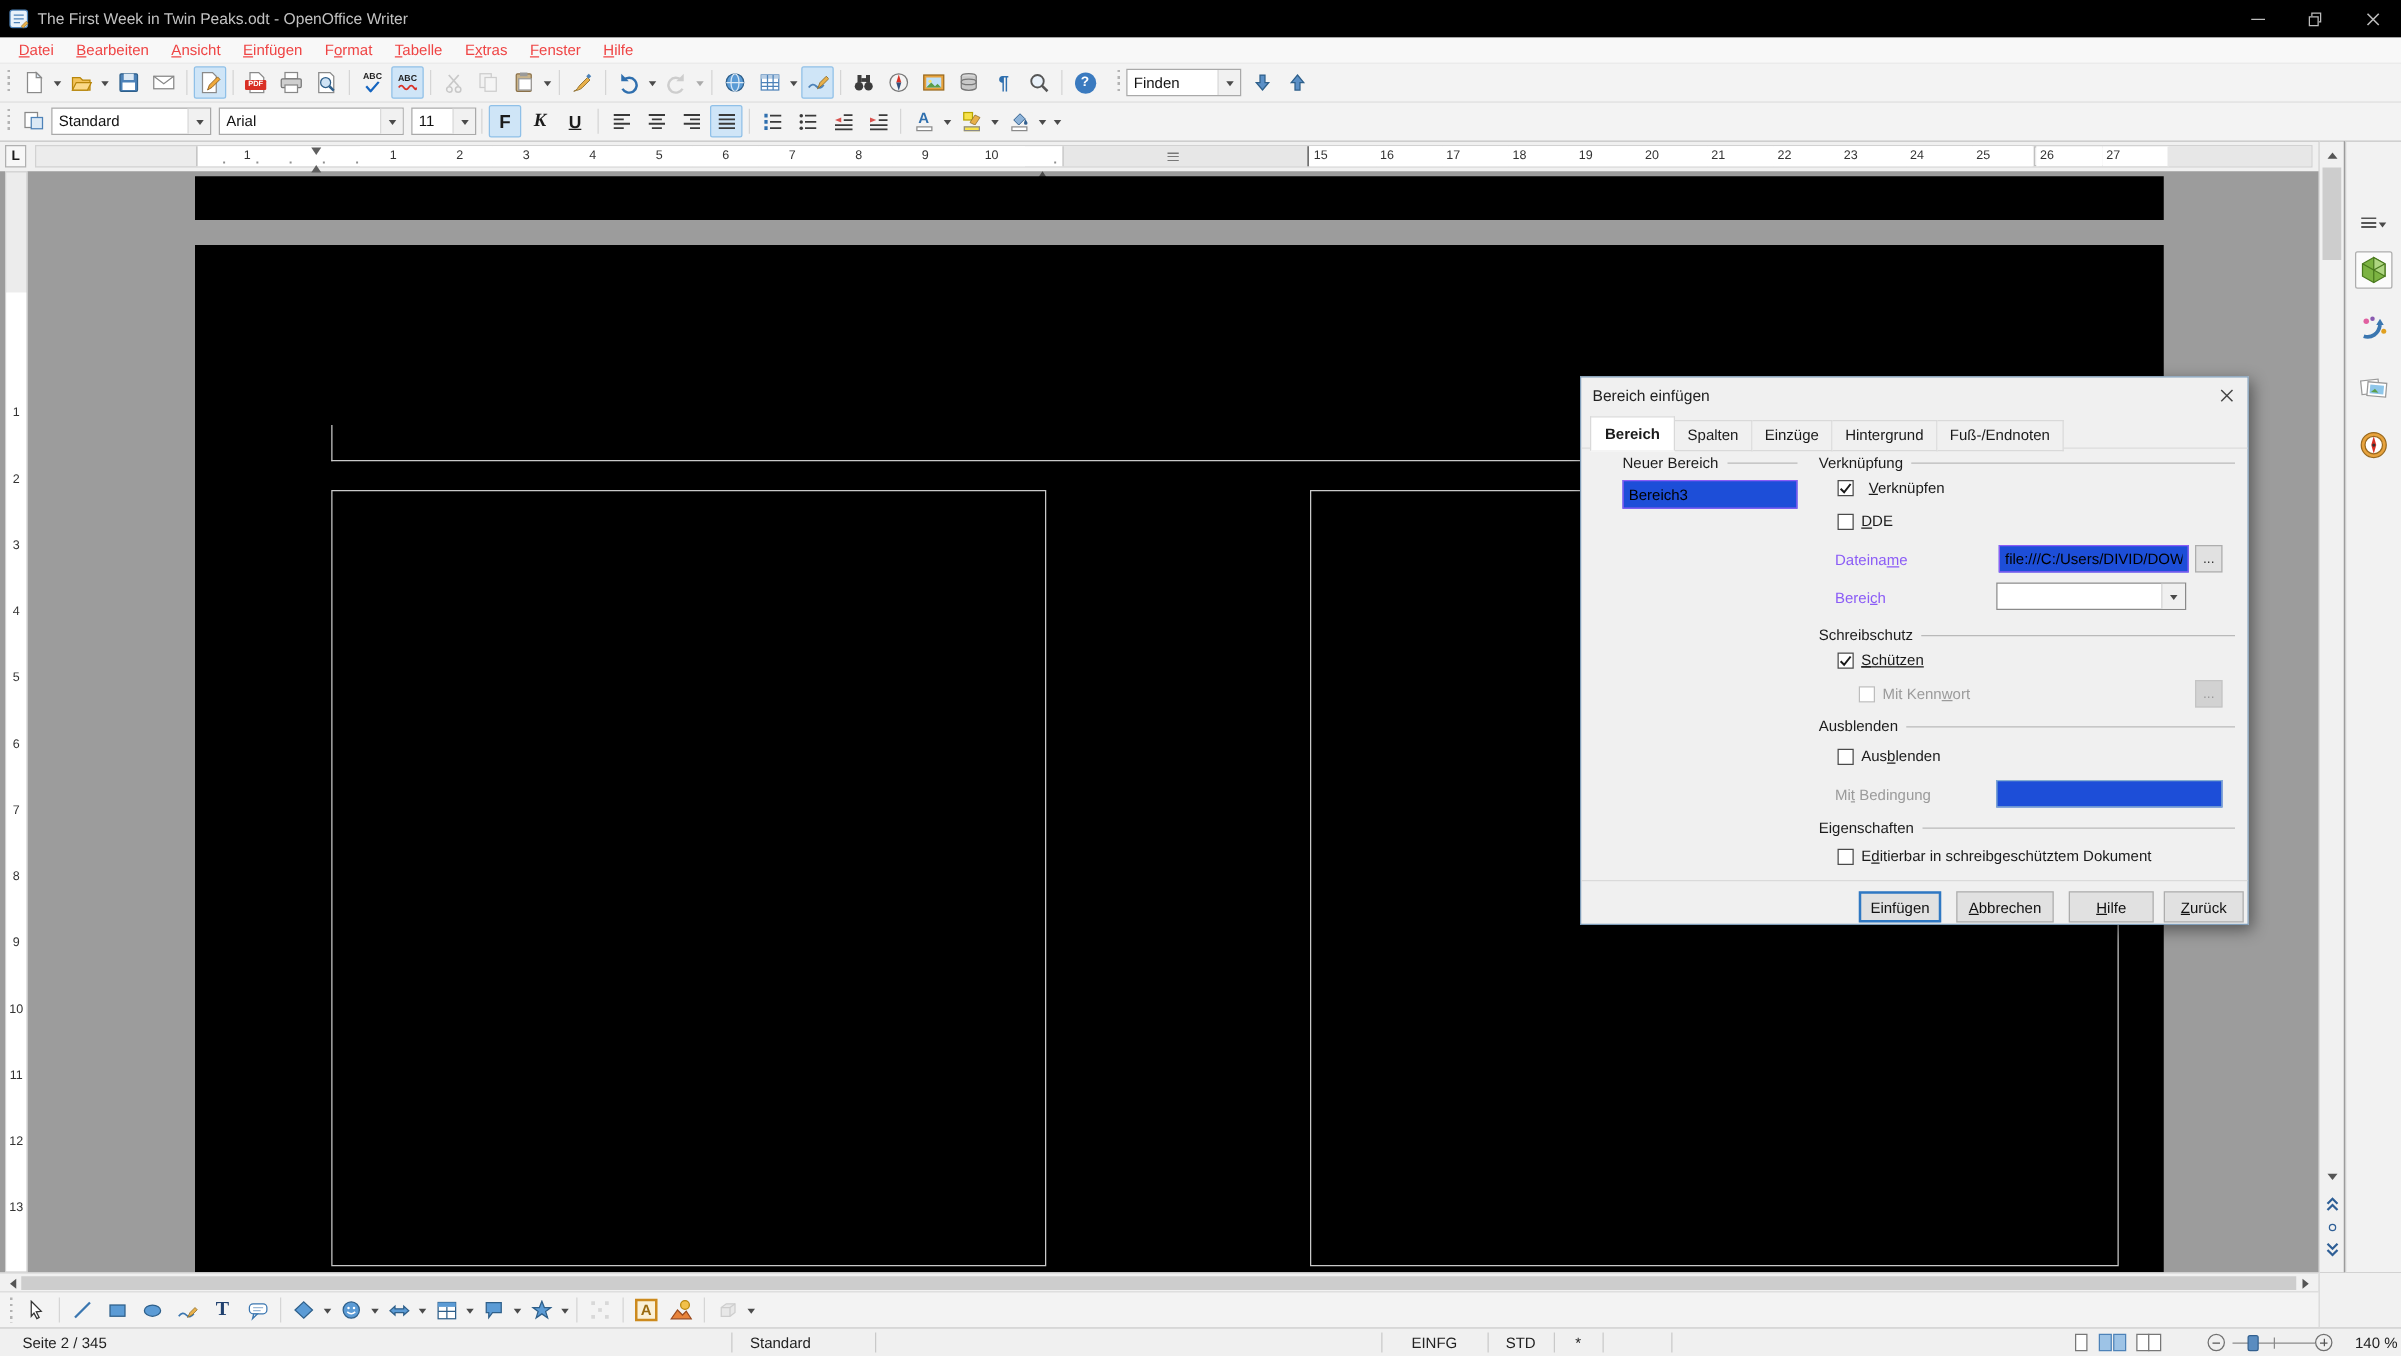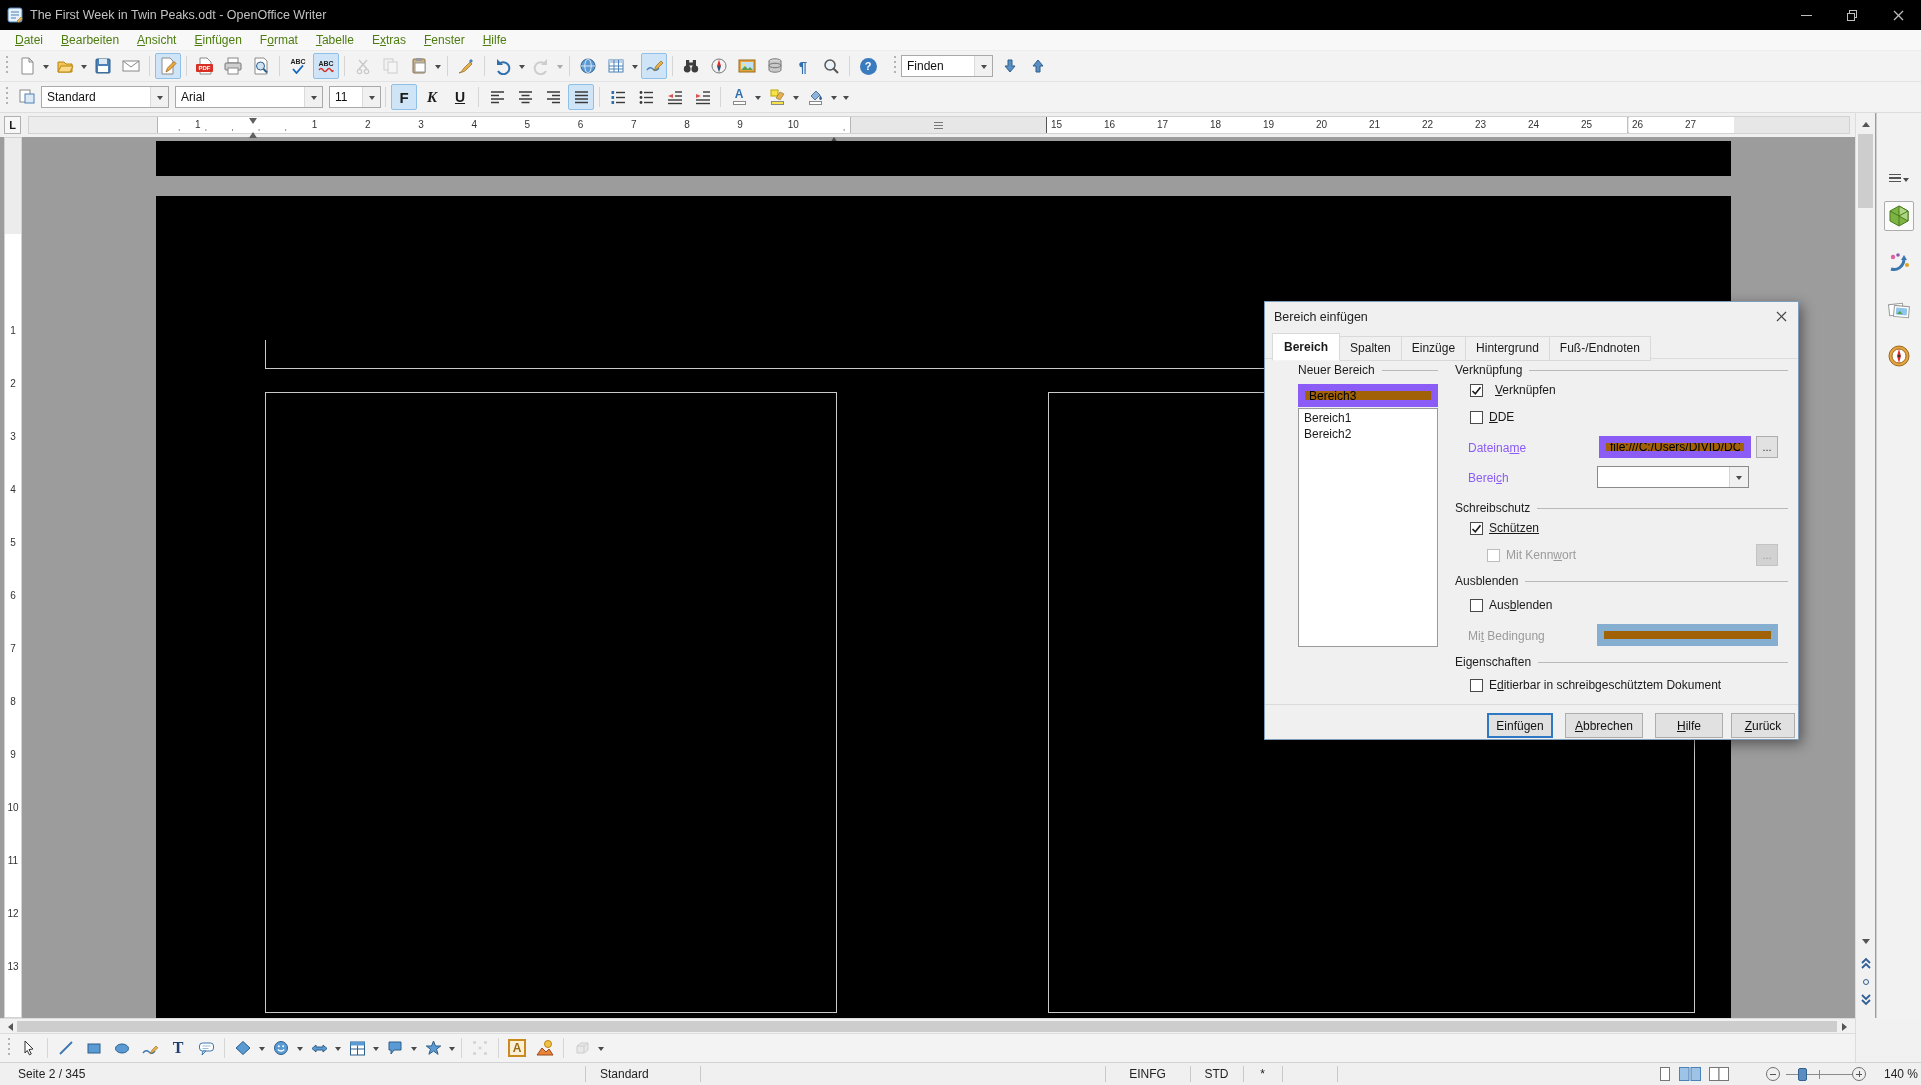--- a/index.html
+++ b/index.html
@@ -14,21 +14,21 @@
   #titlebar .title { color:#c2c2c2; font-size:12.5px; }
   .win-controls { margin-left:auto; display:flex; height:100%; }
   .win-btn { width:46px; height:100%; display:flex; align-items:center; justify-content:center; }
   .minbar { width:11px; height:1px; background:#bdbdbd; }
   .resticon { position:relative; width:11px; height:11px; }
   .resticon .r1 { position:absolute; left:2px; top:0; width:8px; height:8px; border:1px solid #bdbdbd; }
   .resticon .r2 { position:absolute; left:0; top:3px; width:8px; height:8px; border:1px solid #bdbdbd; background:#000; }
 
   
   #menubar { left:0; top:30px; width:100%; height:21px; background:#f8f8f8; border-bottom:1px solid #ececec; display:flex; align-items:center; padding-left:6px; }
-  .menu-item { padding:2px 9px; color:#4d7c0f; }
+  .menu-item { padding:2px 9px; color:#ef4444; }
 
   
   .tb { left:0; width:100%; background:#f3f3f3; display:flex; align-items:center; padding-left:2px; }
   #toolbar-std { top:51px; height:31px; border-bottom:1px solid #e3e3e3; }
   #toolbar-fmt { top:82px; height:31px; border-bottom:1px solid #dddddd; }
   .grip { width:6px; height:20px; margin:0 3px 0 2px; background-image:repeating-linear-gradient(to bottom,#b3b3b3 0 2px,transparent 2px 5px); background-size:2px 100%; background-repeat:no-repeat; background-position:center; }
   .tbtn { height:26px; min-width:26px; display:flex; align-items:center; justify-content:center; border:1px solid transparent; border-radius:2px; margin:0 1px; }
   .tbtn.on { background:#cfe5f7; border-color:#8fc0e8; }
   .tbtn.dis { opacity:.42; }
   .dar { width:10px; height:26px; display:flex; align-items:center; justify-content:center; }
@@ -127,21 +127,21 @@
   .tab:first-child { border-left-width:1px; }
   .tab.active { background:#fff; font-weight:bold; padding:6px 11px 6px; border-bottom:1px solid #f4f4f4; }
   #dlg-tabline { position:absolute; left:0; top:56px; width:100%; height:1px; background:#dcdcdc; z-index:1; }
   .grp { position:absolute; display:flex; align-items:center; color:#1c1c1c; }
   .grp .gline { flex:1; height:1px; background:#b9b9b9; margin-left:7px; }
   .cbrow { position:absolute; display:flex; align-items:center; gap:6px; }
   .cb { width:13px; height:13px; border:1px solid #4a4a4a; background:#fff; display:flex; align-items:center; justify-content:center; flex:none; }
   .cb.dis { border-color:#bdbdbd; }
   .dlbl { position:absolute; color:#8b5cf6; }
   .dlbl.dis, .cbrow .dis-t { color:#9b9b9b; }
-  .txt { position:absolute; height:22px; background:#a16207; border:7px solid #8b5cf6; font:12px "Liberation Sans",sans-serif; padding:0 4px; outline:none; }
+  .txt { position:absolute; height:22px; background:#1d4ed8; border:1px solid #8b5cf6; font:12px "Liberation Sans",sans-serif; padding:0 4px; outline:none; }
   .txt.blue { border-color:#86aed0; }
   .mini { position:absolute; width:22px; height:22px; background:#e1e1e1; border:1px solid #adadad; font-size:11px; display:flex; align-items:center; justify-content:center; color:#333; }
   .mini.dis { background:#d2d2d2; border-color:#c4c4c4; color:#9a9a9a; }
   .dd { position:absolute; height:22px; background:#fff; border:1px solid #8a8a8a; display:flex; }
   .dd .fill { flex:1; }
   .dd .chev { width:19px; background:#f0f0f0; border-left:1px solid #d5d5d5; display:flex; align-items:center; justify-content:center; }
   #sect-input { position:absolute; left:33px; top:82px; width:140px; height:23px; }
   #sect-list { position:absolute; left:33px; top:106px; width:140px; height:239px; background:#fff; border:1px solid #9a9a9a; padding-top:1px; }
   .sect-item { padding:1px 5px; }
   .dbtn { position:absolute; height:25px; background:#e1e1e1; border:1px solid #adadad; display:flex; align-items:center; justify-content:center; font-size:12px; color:#111; }
@@ -766,24 +766,20 @@
     <span class="tab">Einzüge</span>
     <span class="tab">Hintergrund</span>
     <span class="tab">Fuß-/Endnoten</span>
   </div>
 
   <div class="grp" style="left:33px;top:61px;width:140px;">
     <span>Neuer Bereich</span>
       <span class="gline"></span>
   </div>
   <input class="txt" id="sect-input" value="Bereich3" style="">
-  <div id="sect-list">
-    <div class="sect-item">Bereich1</div>
-    <div class="sect-item">Bereich2</div>
-  </div>
 
   <div class="grp" style="left:190px;top:61px;width:333px;">
     <span>Verknüpfung</span>
       <span class="gline"></span>
   </div>
   <div class="cbrow" style="left:205px;top:81px;gap:12px;">
     <span class="cb">
         <svg width="11" height="11" viewBox="0 0 11 11">
           <path d="M1.5 6l2.8 2.8L9.5 2.2" fill="none" stroke="#1a1a1a" stroke-width="1.6"></path>
         </svg>

